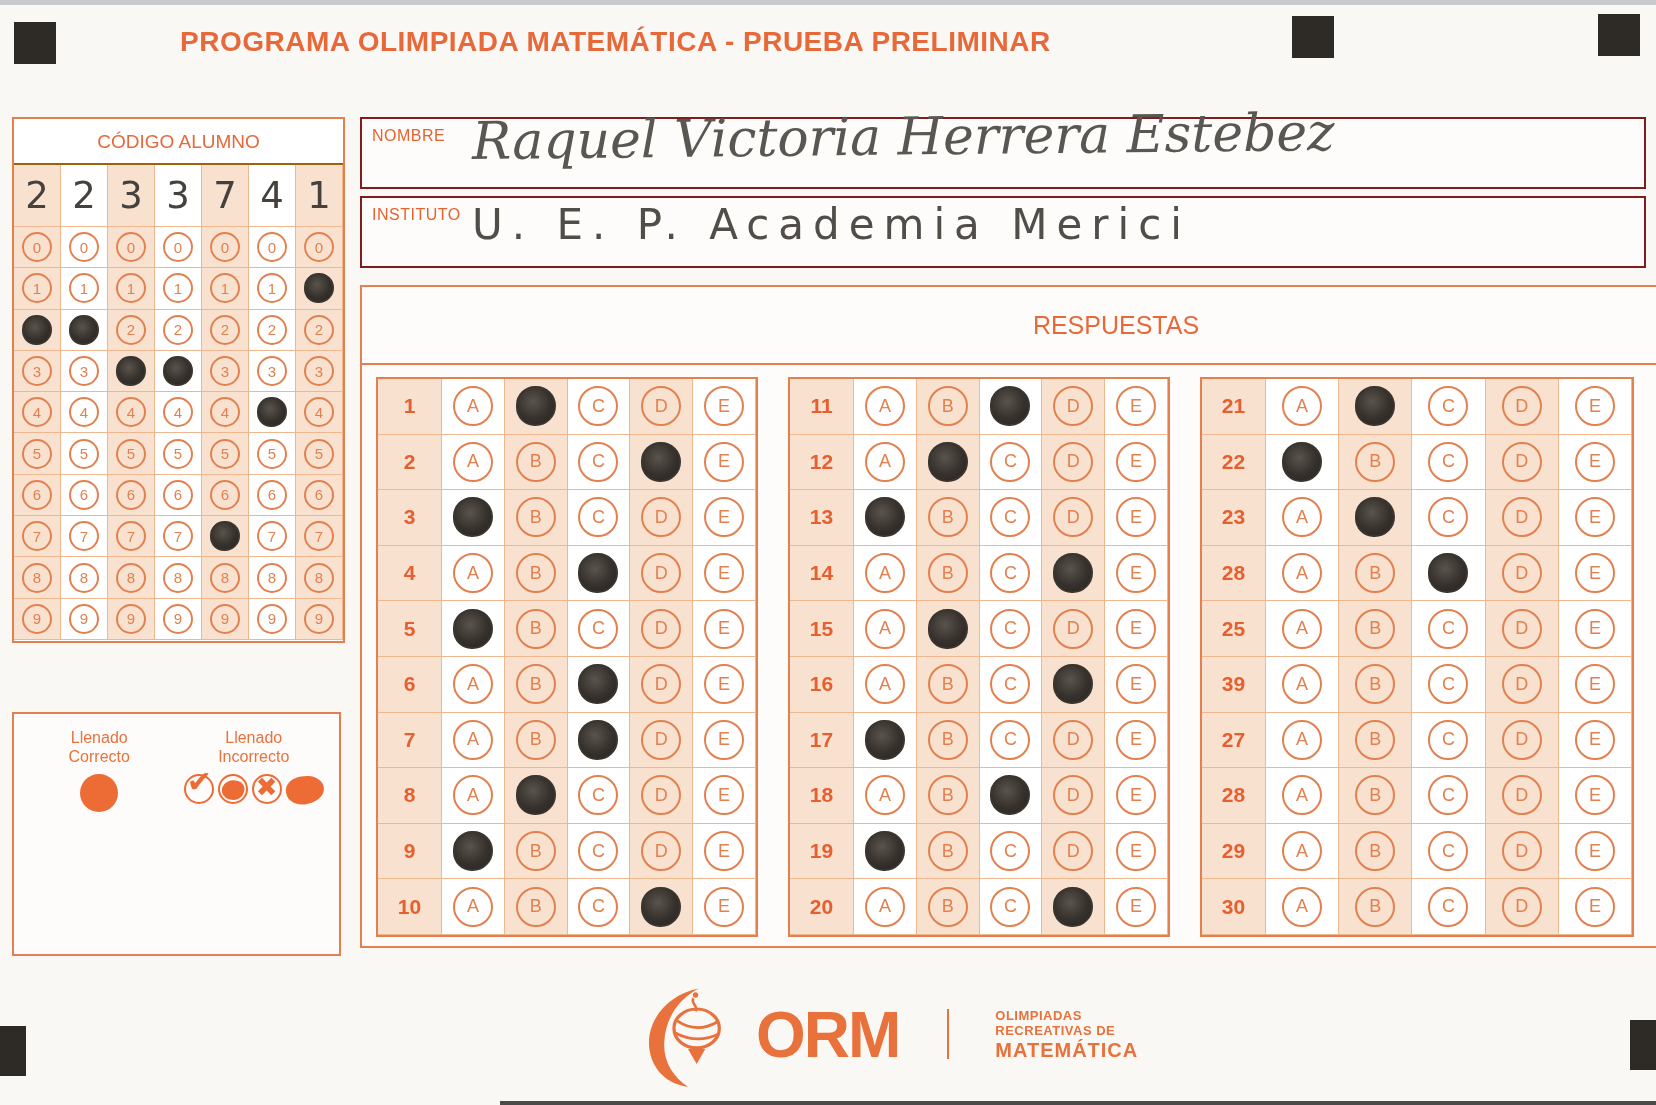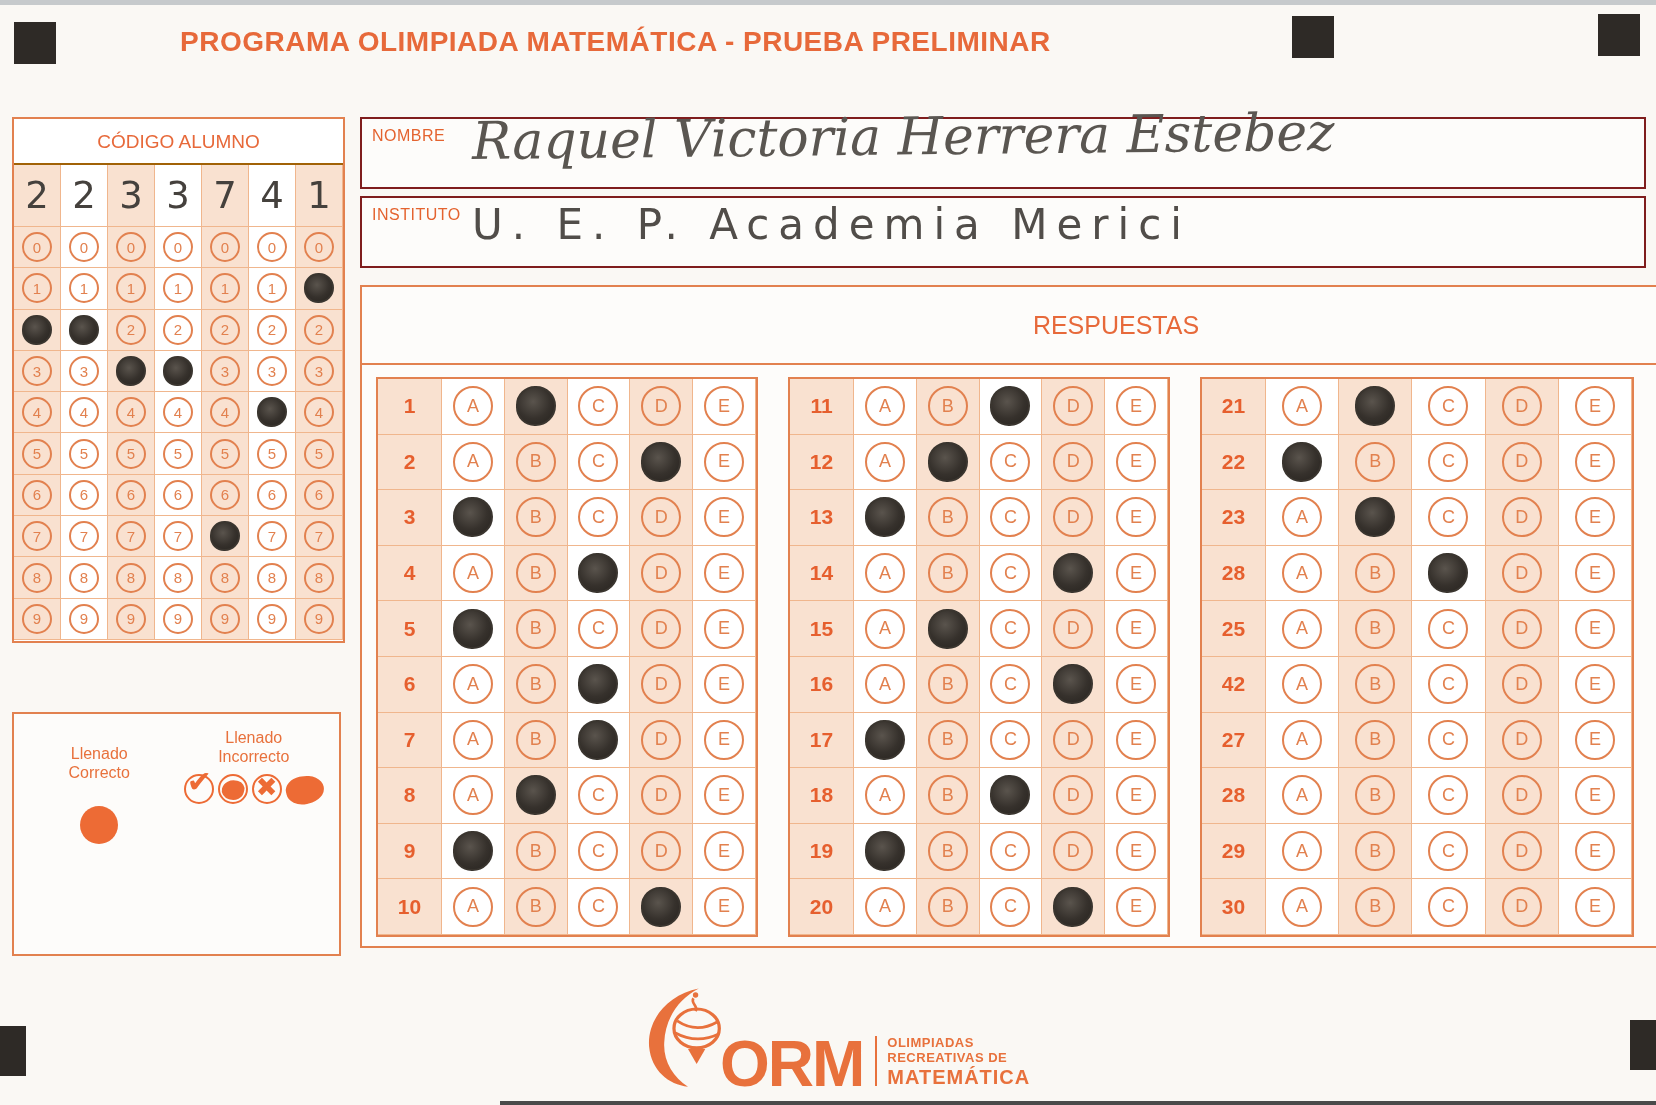--- a/index.html
+++ b/index.html
@@ -80,21 +80,21 @@
   .icon-row{display:flex;justify-content:center;gap:4px;margin-top:8px;}
   .icon-circle{position:relative;display:inline-block;width:30px;height:30px;
     border:2px solid #ed6b35;border-radius:50%;box-sizing:border-box;}
   .icon-circle .glyph{position:absolute;left:1px;top:-12px;font-size:30px;color:#ed6b35;}
   .icon-circle.partial::after{content:"";position:absolute;left:2px;top:4px;width:22px;
     height:20px;background:#ed6b35;border-radius:60% 40% 55% 45%;transform:rotate(15deg);}
   .icon-blob{display:inline-block;width:38px;height:28px;background:#ed6b35;
     border-radius:45% 55% 50% 50%;transform:rotate(-12deg);margin-top:2px;}
 
   
-  .logo{position:absolute;left:628px;top:982px;display:flex;align-items:flex-end;}
+  .logo{position:absolute;left:628px;top:982px;display:flex;align-items:center;gap:36px;}
   .logo-icon{width:120px;height:108px;}
   .logo-orm{font-size:64px;font-weight:bold;color:#e8713c;letter-spacing:-2px;
     line-height:.78;margin-left:-28px;}
   .logo-divider{width:2px;height:50px;background:#e8713c;margin:0 10px 4px 12px;}
   .logo-text{color:#e8713c;text-align:left;margin-bottom:2px;}
   .logo-text .l1,.logo-text .l2{font-size:13px;font-weight:bold;letter-spacing:.5px;line-height:1.15;}
   .logo-text .l3{font-size:20px;font-weight:bold;letter-spacing:1px;line-height:1.1;}
 </style>
 </head>
 <body>
@@ -796,21 +796,21 @@
               <div class="bubble">C</div>
             </div>
             <div class="resp-cell tint">
               <div class="bubble">D</div>
             </div>
             <div class="resp-cell">
               <div class="bubble">E</div>
             </div>
           </div>
           <div class="resp-row">
-            <div class="resp-cell qnum tint">42</div>
+            <div class="resp-cell qnum tint">39</div>
             <div class="resp-cell">
               <div class="bubble">A</div>
             </div>
             <div class="resp-cell tint">
               <div class="bubble">B</div>
             </div>
             <div class="resp-cell">
               <div class="bubble">C</div>
             </div>
             <div class="resp-cell tint">
@@ -892,21 +892,21 @@
               <div class="bubble">E</div>
             </div>
           </div>
         </div>
       </div>
   </div>
 
   <div class="instr-box">
     <div class="instr-cols">
       <div class="instr-col">
-        <div style="width:110px;margin:16px auto;">Llenado Correcto</div>
+        <div style="width:110px;margin:0 auto;">Llenado Correcto</div>
         <span class="icon-dot"></span>
       </div>
       <div class="instr-col">
         <div style="width:110px;margin:0 auto;">Llenado Incorrecto</div>
         <div class="icon-row">
           <span class="icon-circle">
               <span class="glyph">✔</span>
             </span>
           <span class="icon-circle partial"></span>
           <span class="icon-circle">

